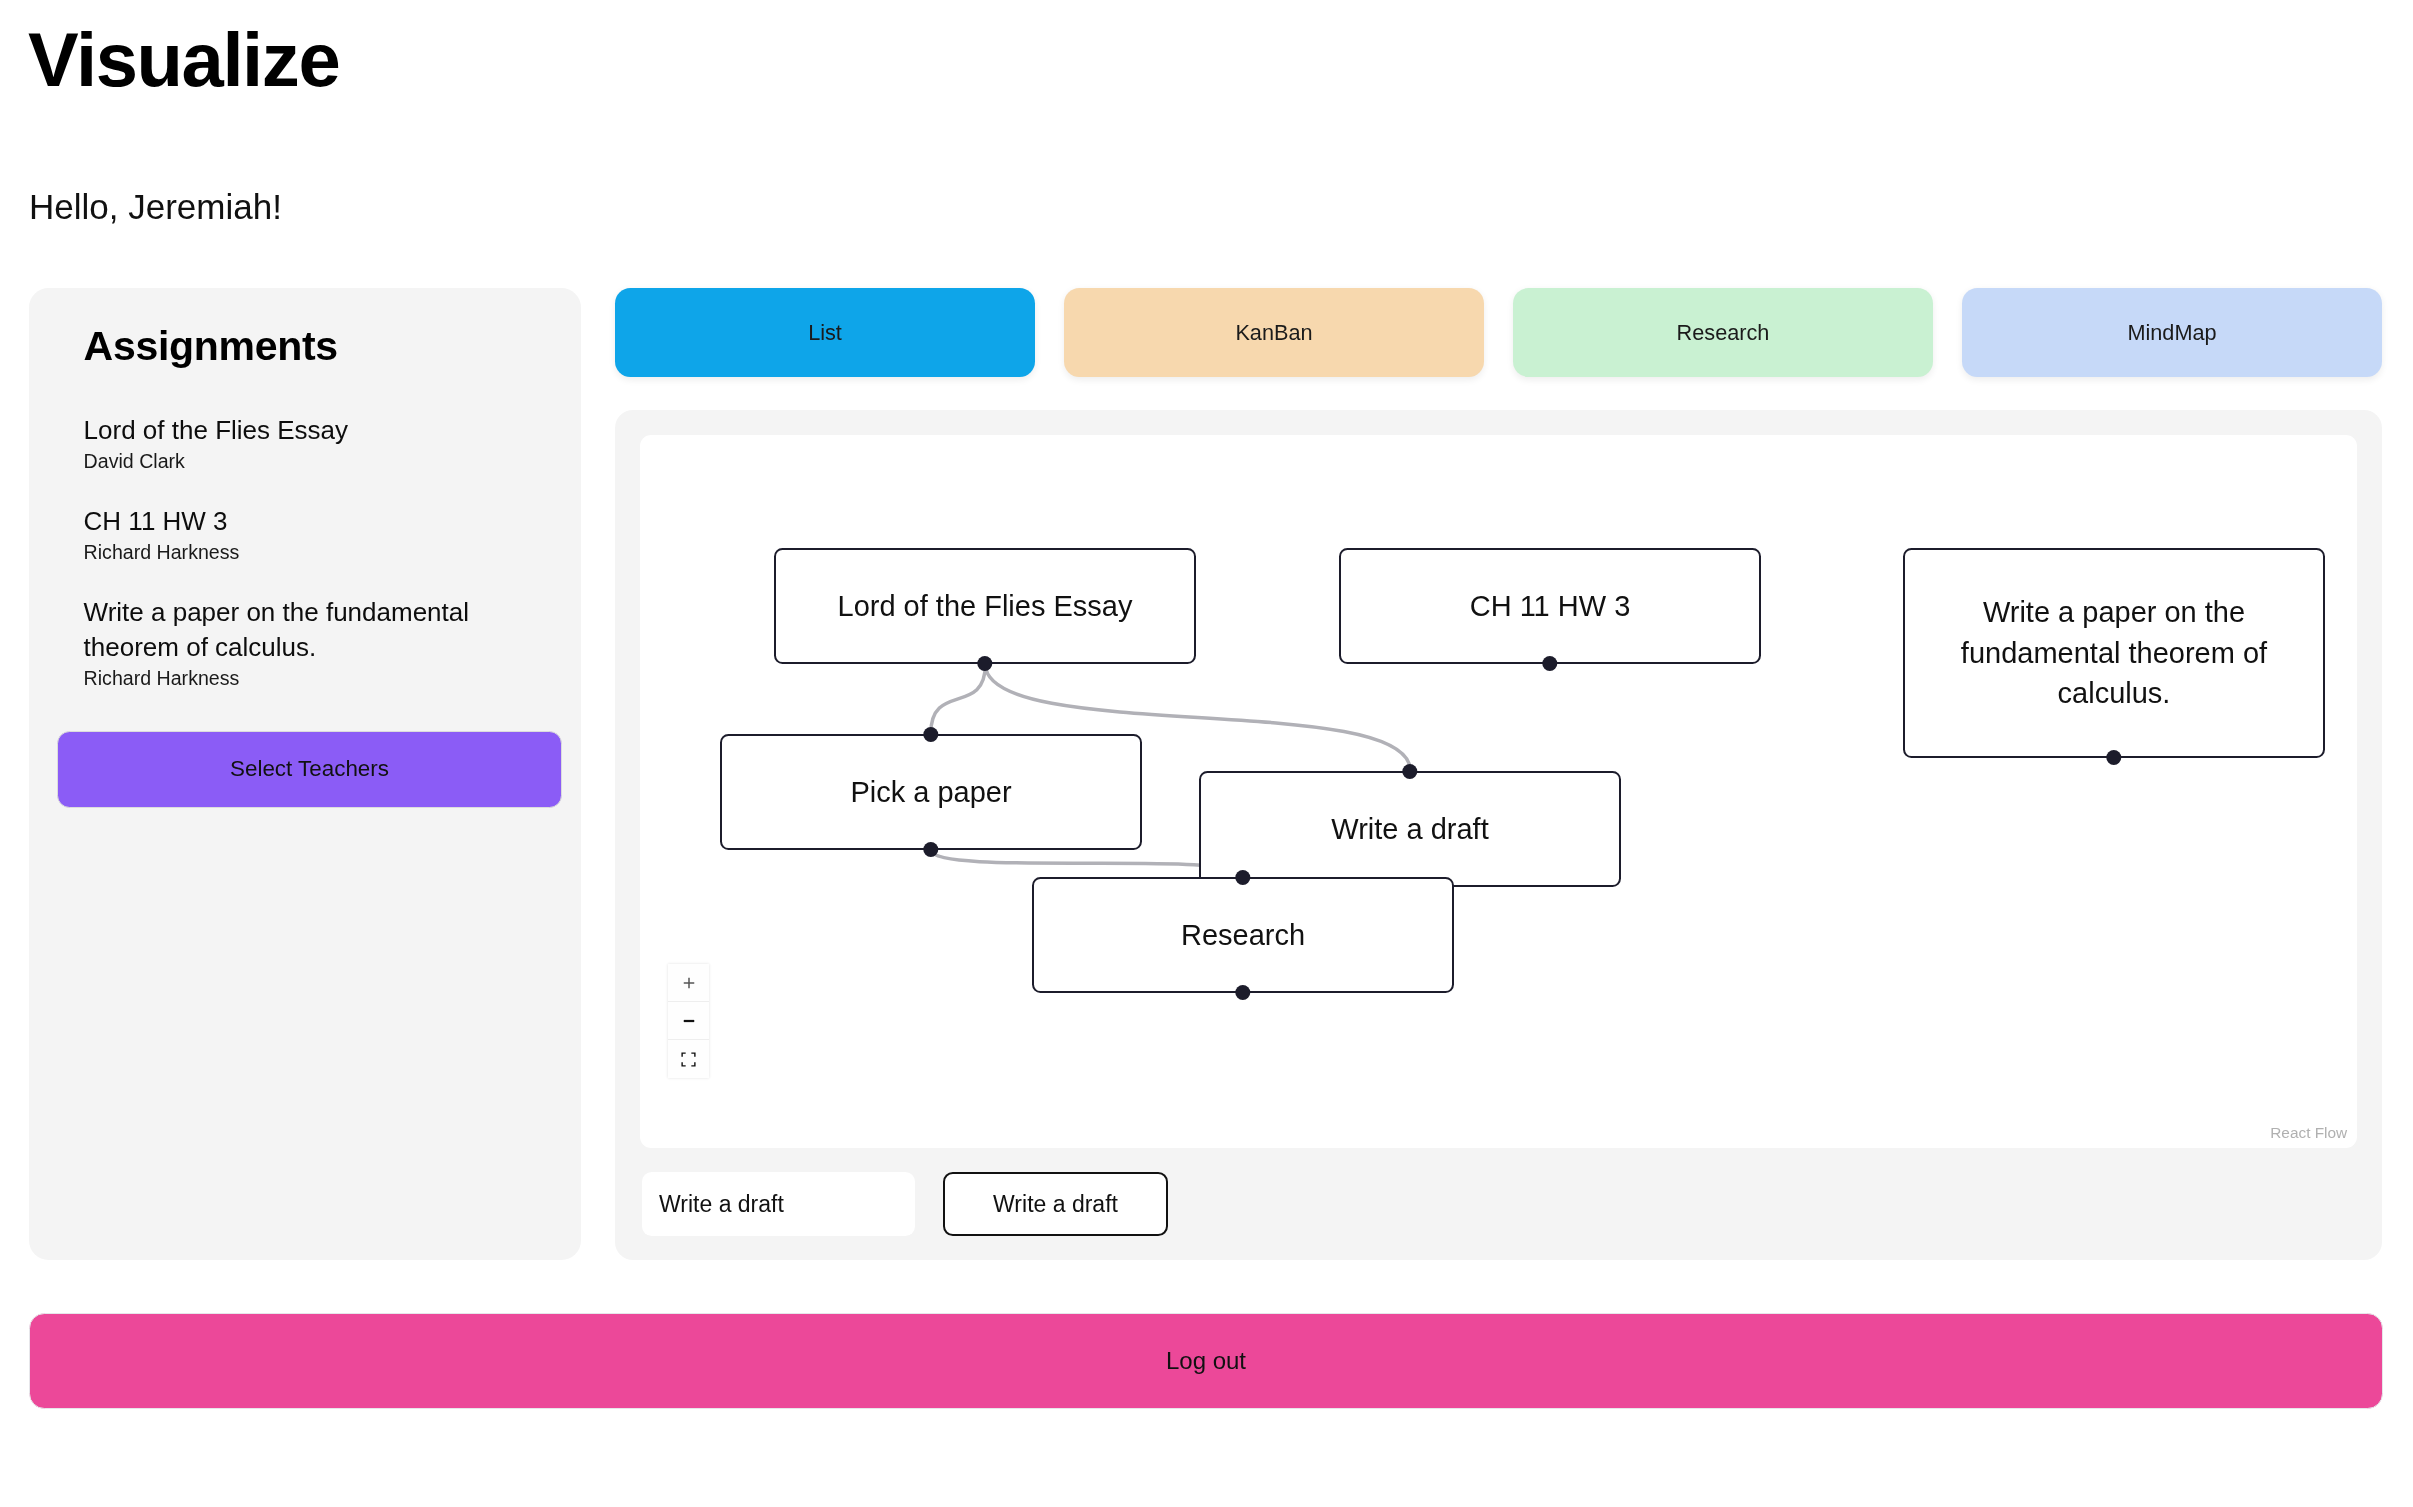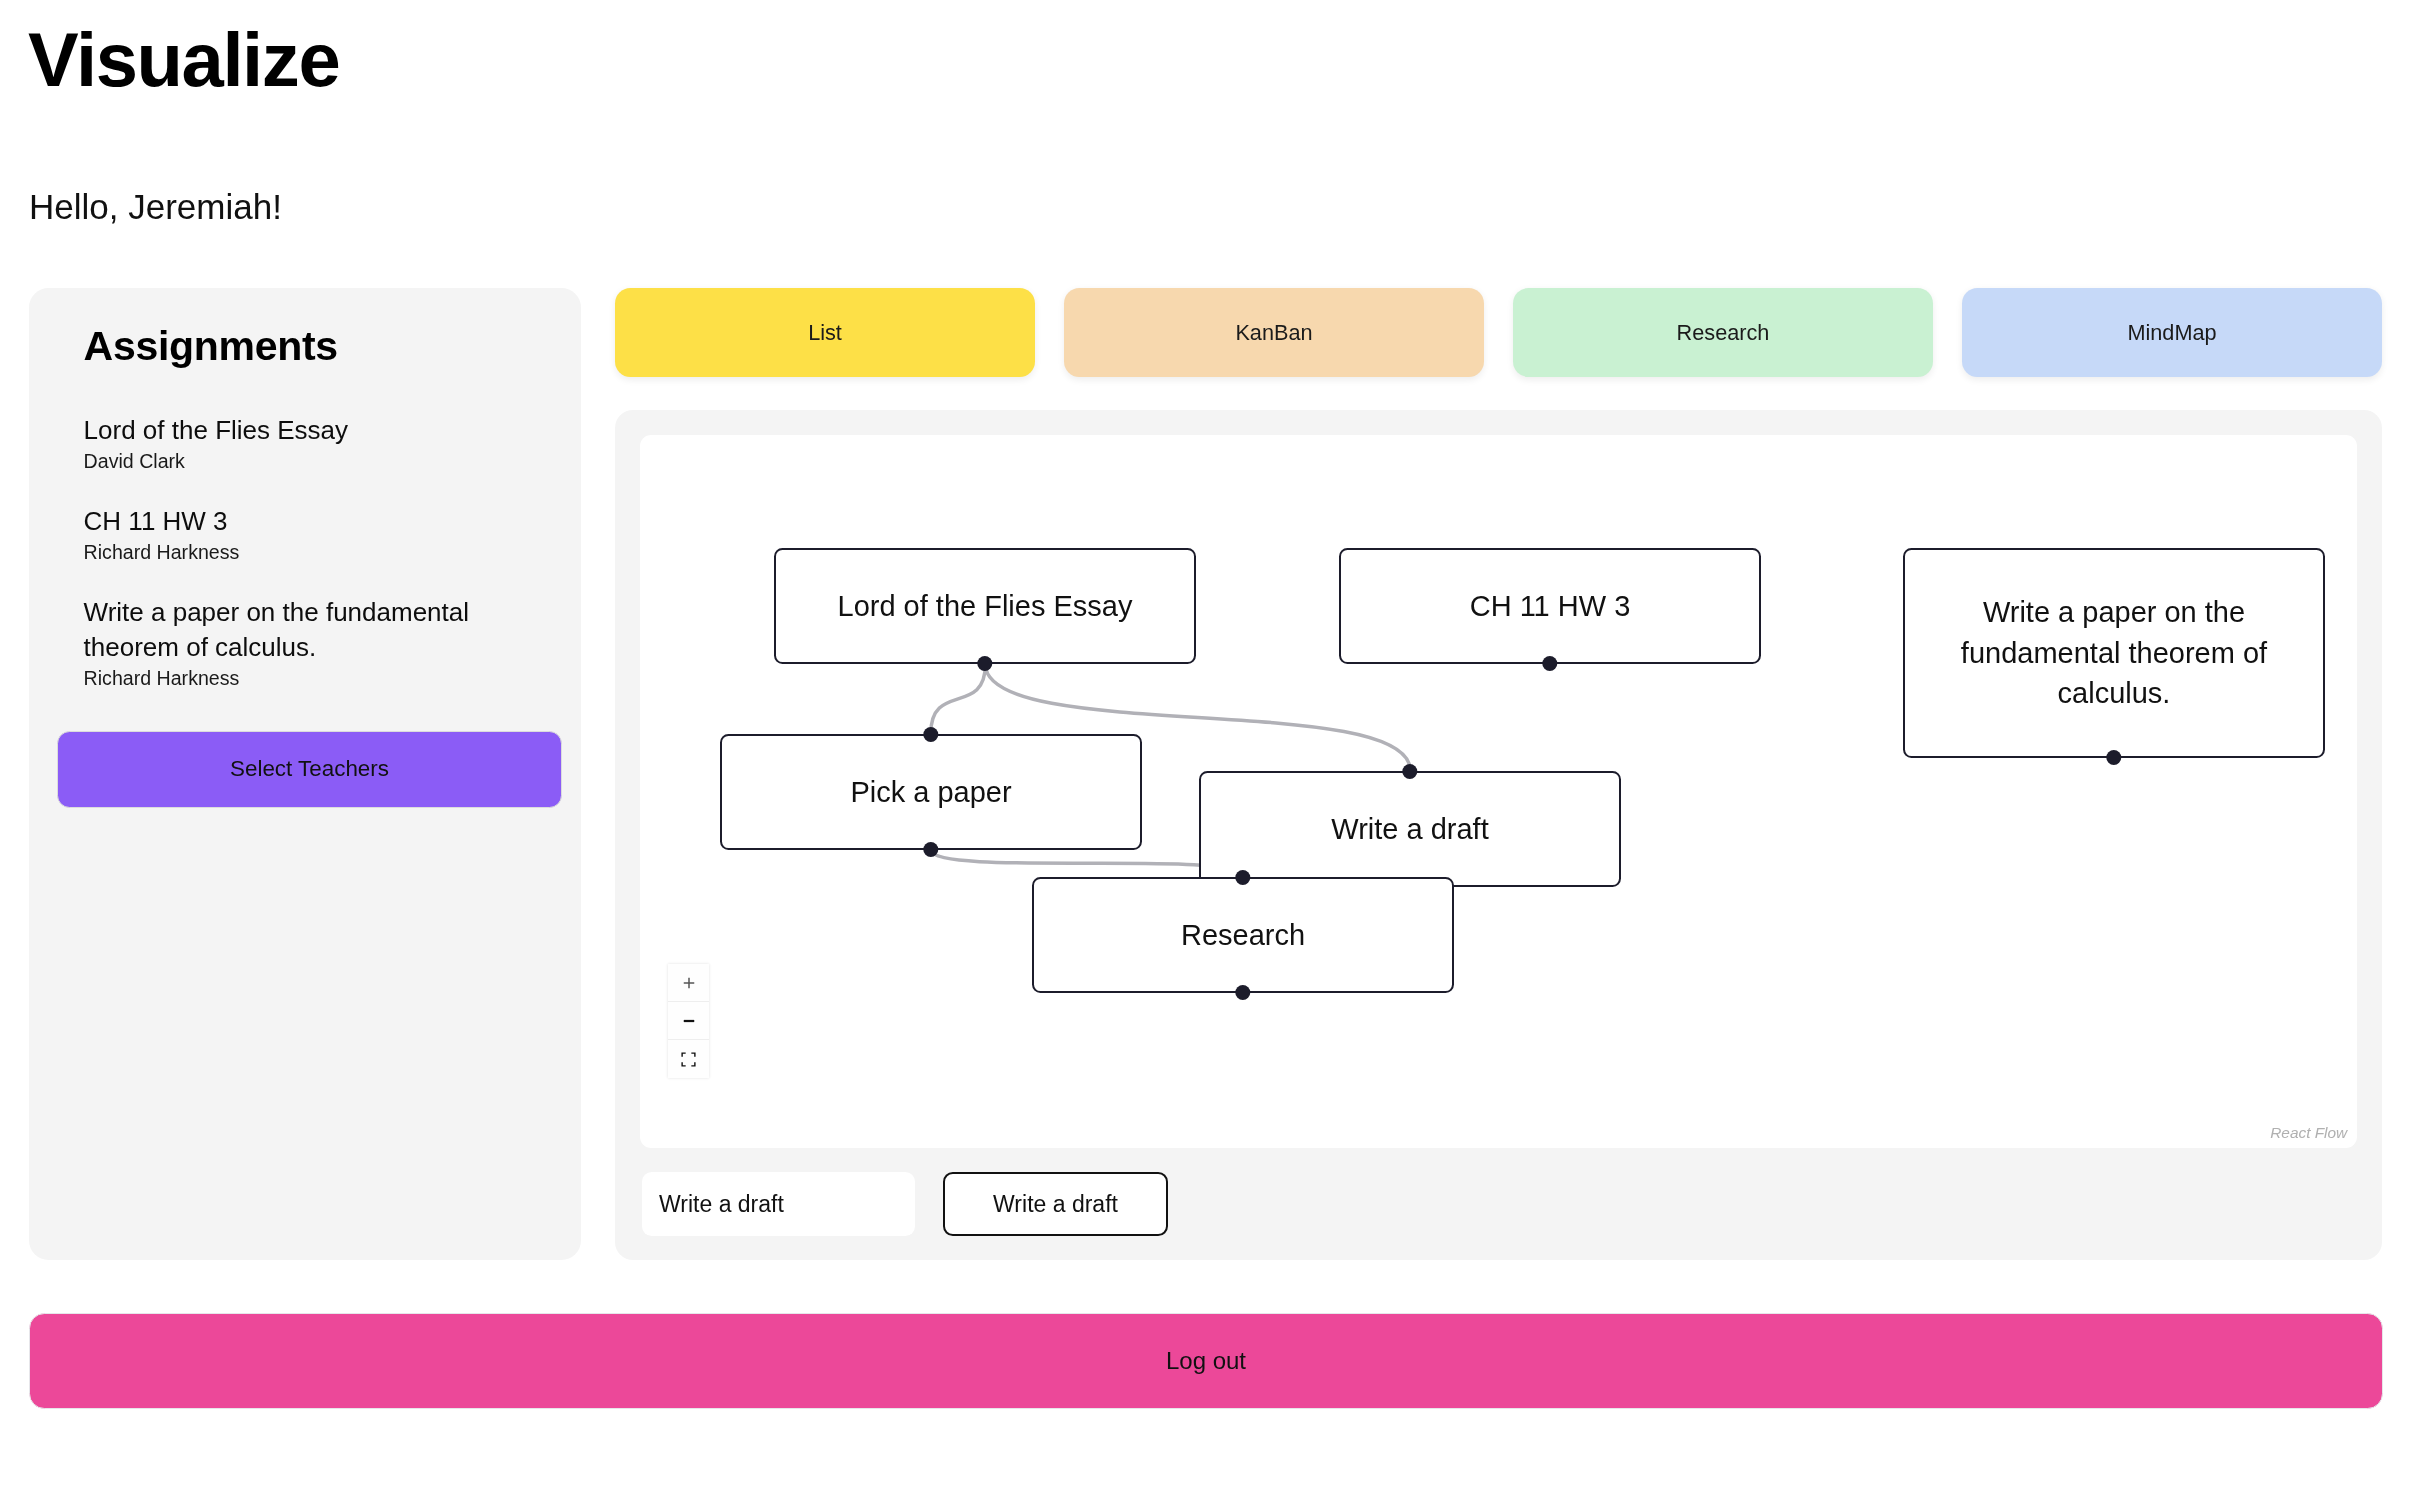--- a/index.html
+++ b/index.html
@@ -106,21 +106,21 @@
   .flow-ctrl-btn {
     width: 41px; height: 38px; background: #fefefe;
     border: none; border-bottom: 0.7px solid #eee;
     display: flex; align-items: center; justify-content: center;
     cursor: pointer; padding: 0;
   }
   .flow-ctrl-btn:last-child { border-bottom: none; }
 
   .attribution {
     position: absolute; right: 9.8px; bottom: 5.6px;
-    font-size: 15.4px; color: #b0b0b0; font-style: italic;
+    font-size: 15.4px; color: #b0b0b0;
   }
 
   
   .input-row {
     position: absolute; left: 642px; top: 1172px;
     display: flex; align-items: center; gap: 28px;
   }
   .draft-input {
     width: 273px; height: 64px;
     background: #ffffff; border: none; border-radius: 9.8px;
@@ -164,21 +164,21 @@
       </div>
       <div class="assignment">
         <div class="assignment-name">Write a paper on the fundamental theorem of calculus.</div>
         <div class="assignment-teacher">Richard Harkness</div>
       </div>
     </div>
     <button class="select-teachers-btn">Select Teachers</button>
   </div>
 
   <div class="tabs">
-    <button class="tab" style="background: #fde047;">List</button>
+    <button class="tab" style="background: #0ea5e9;">List</button>
     <button class="tab" style="background: rgb(247, 216, 174);">KanBan</button>
     <button class="tab" style="background: rgb(201, 241, 210);">Research</button>
     <button class="tab" style="background: rgb(198, 217, 248);">MindMap</button>
   </div>
 
   <div class="main-panel">
     <div class="flow-canvas">
 
       <svg class="edges" viewBox="0 0 2456 1020" preserveAspectRatio="none">
         <g id="edge-group" fill="none" stroke-width="5" stroke-linecap="round">

